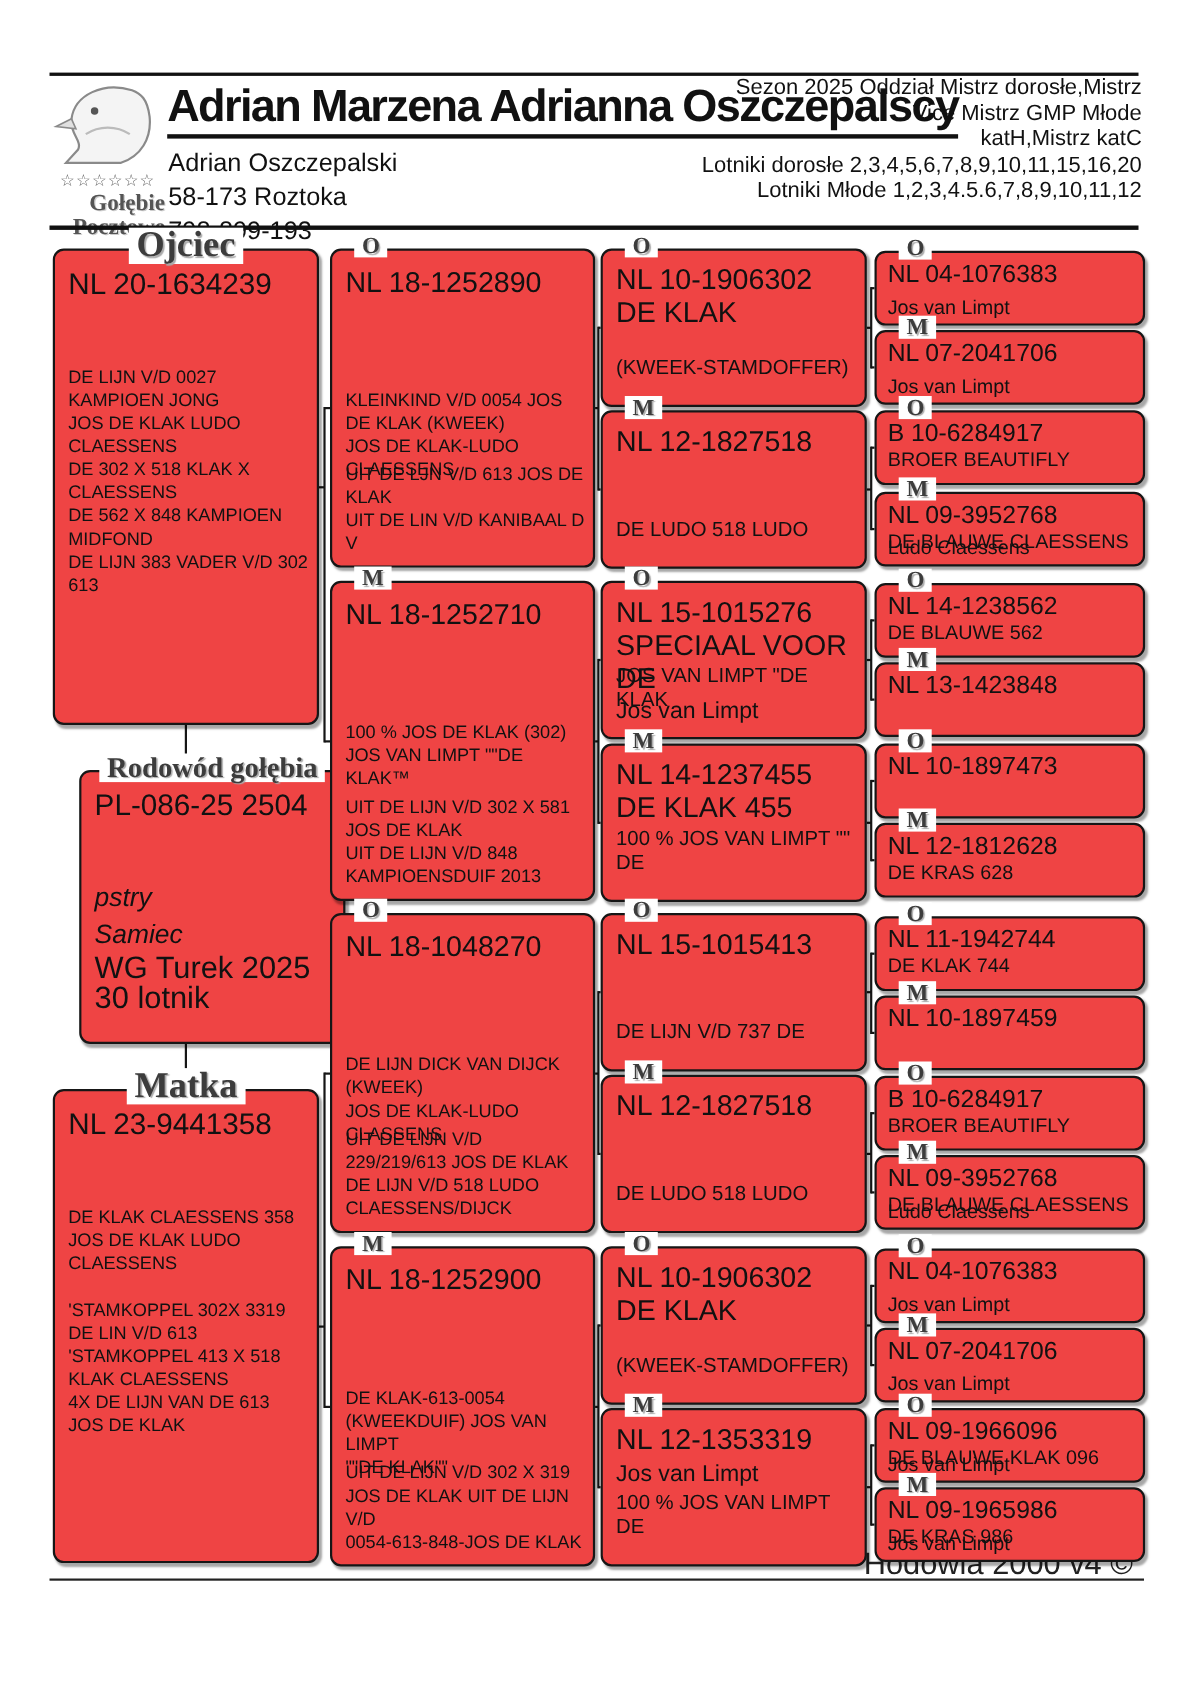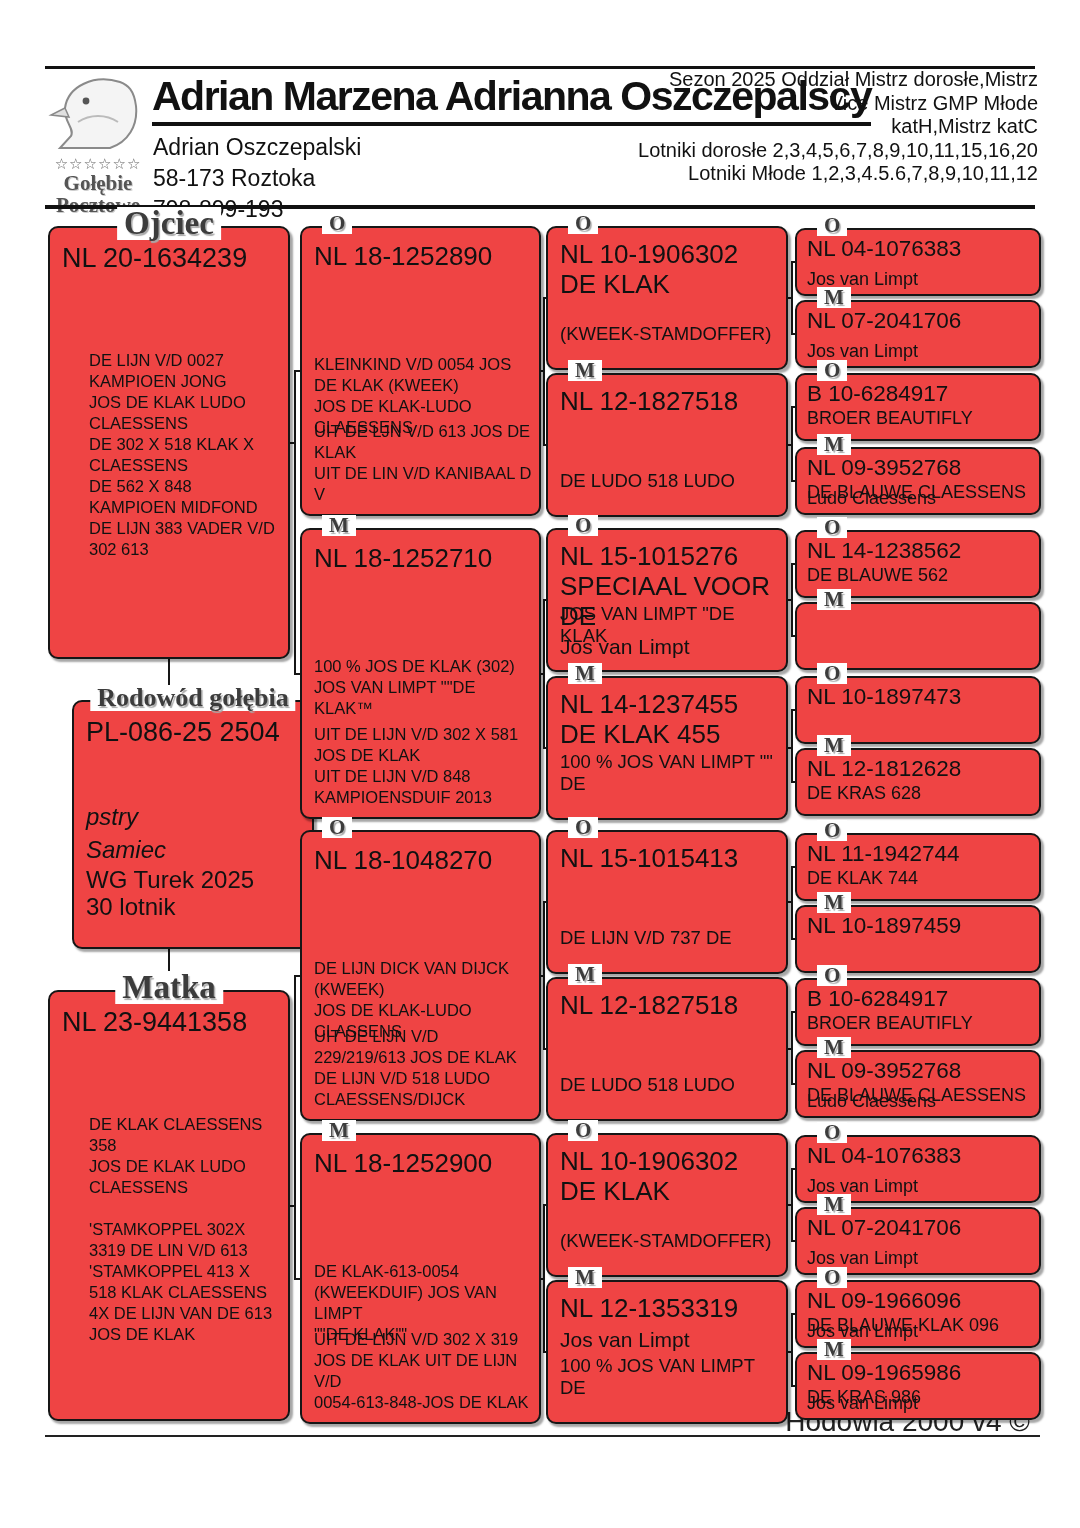--- a/index.html
+++ b/index.html
@@ -9,41 +9,41 @@
   
   #main-title{position:absolute;left:152px;top:74px;font-size:41px;font-weight:bold;
               letter-spacing:-1.5px;white-space:nowrap;border-bottom:4px solid #111;
               padding-bottom:3px;line-height:1.1;}
   #owner-block{position:absolute;left:153px;top:132px;font-size:23px;line-height:31px;}
   #achievements{position:absolute;right:42px;top:68px;width:520px;text-align:right;
                 font-size:20px;line-height:23.5px;}
   #logo{position:absolute;left:46px;top:76px;width:104px;text-align:center;}
   #logo .stars{font-size:15px;letter-spacing:1px;color:#666;line-height:16px;}
   #logo .logotext{font-family:"Liberation Serif", serif;font-weight:bold;font-size:21px;
-                  color:#555;line-height:22px;text-shadow:1px 1px 0 #ccc;}
+                  color:#555;line-height:22px;text-shadow:1px 1px 0 #ccc;text-align:right;}
   
   .box{position:absolute;background:#ef4444;border:2px solid #161616;border-radius:10px;
        box-shadow:2.5px 3px 2px rgba(0,0,0,0.35);z-index:2;}
   .legend{position:absolute;top:-15px;left:20px;background:#fff;padding:0 7px;
           font-family:"Liberation Serif", serif;font-weight:bold;font-size:21px;color:#3c3c3c;
           line-height:1;text-shadow:1.5px 1.5px 1px #aaa;}
   .legend.big{font-size:33px;top:-21px;left:50%;transform:translateX(-50%);white-space:nowrap;}
   .legend.med{font-size:26px;top:-17px;left:50%;transform:translateX(-50%);white-space:nowrap;}
   .ring{font-size:26px;line-height:1.18;padding:13px 8px 0 12px;white-space:pre-line;}
   .name{font-size:26px;line-height:1.15;padding:0 8px 0 12px;white-space:pre-line;}
   .sub{font-size:21px;line-height:1.2;padding:3px 8px 0 12px;}
   .mid{position:absolute;left:12px;right:7px;top:126px;font-size:16.5px;line-height:21px;
        white-space:pre-line;}
   .bottom{position:absolute;left:12px;right:6px;bottom:9px;font-size:16.5px;line-height:21px;
           white-space:pre-line;}
   .g1 .ring{font-size:27px;padding-top:15px;}
-  .g1 .mid{top:122px;margin-left:27px;}
+  .g1 .mid{top:105px;}
   #bird .midwrap{position:absolute;left:12px;right:7px;top:98px;}
   #bird .bigdesc{font-size:24px;line-height:33px;white-space:pre-line;font-style:italic;}
-  #bird .smalldesc{font-size:24px;line-height:27px;white-space:pre-line;}
+  #bird .smalldesc{font-size:28px;line-height:27px;white-space:pre-line;}
   .g3 .ring{padding-top:11px;}
   .g3 .bottom{font-size:18.5px;bottom:23px;line-height:22px;}
   .g4 .ring{font-size:22.5px;padding:7px 6px 0 10px;line-height:1.1;}
   .g4 .name{font-size:18px;line-height:21px;padding:1px 6px 0 10px;}
   .g4 .bottom{font-size:18px;left:10px;bottom:4px;line-height:21px;}
   .cline{position:absolute;background:#161616;z-index:1;}
   
   #father{left:48px;top:226px;width:238px;height:429px;}
   #bird{left:48px;top:700px;width:238px;height:245px;margin-left:24px;}
   #mother{left:48px;top:990px;width:238px;height:427px;}
@@ -260,20 +260,21 @@
     <div class="bottom">Ludo Claessens</div>
   </div>
   <div class="box g4" id="g4b4">
     <span class="legend">O</span>
     <div class="ring">NL 14-1238562</div>
     <div class="name">DE BLAUWE 562</div>
     <div class="bottom"></div>
   </div>
   <div class="box g4" id="g4b5">
     <span class="legend">M</span>
+    <div class="ring">NL 13-1423848</div>
     <div class="name"></div>
     <div class="bottom"></div>
   </div>
   <div class="box g4" id="g4b6">
     <span class="legend">O</span>
     <div class="ring">NL 10-1897473</div>
     <div class="name"></div>
     <div class="bottom"></div>
   </div>
   <div class="box g4" id="g4b7">

